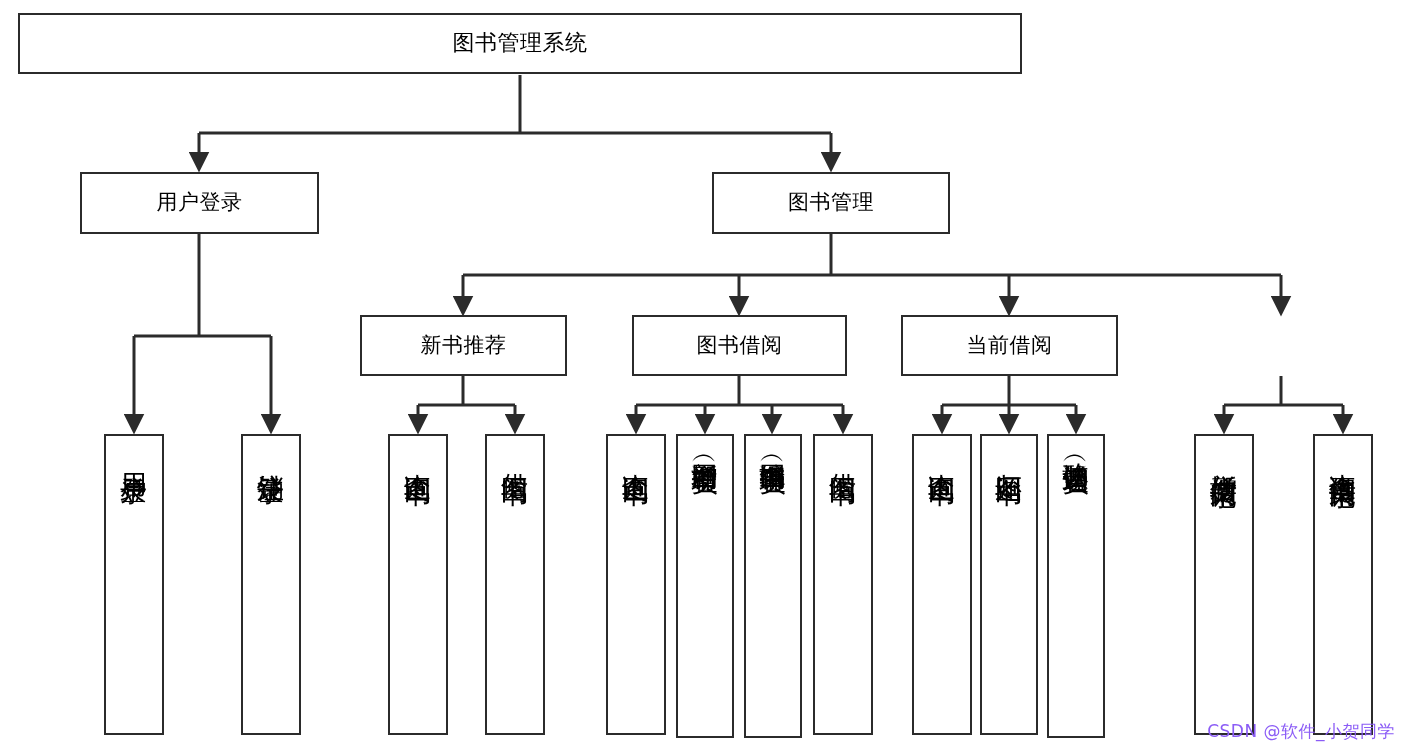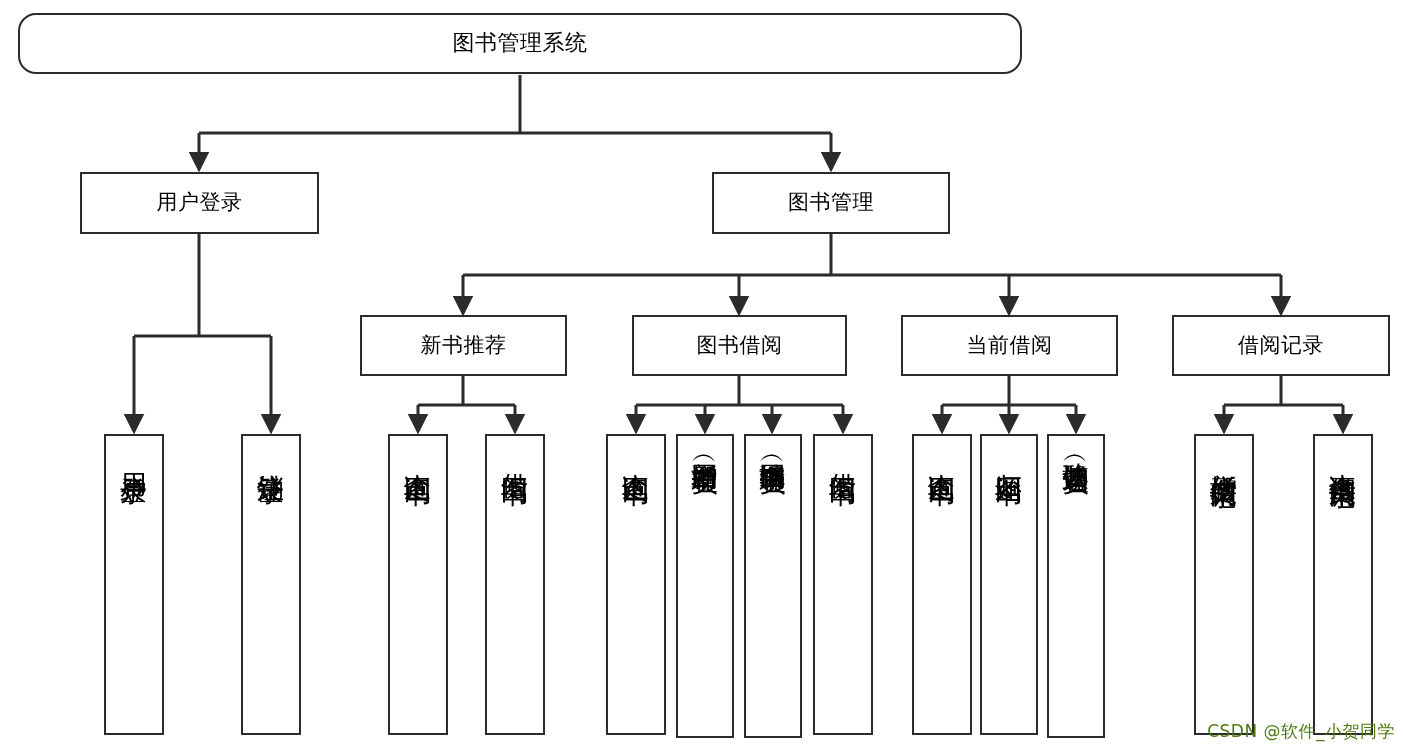--- a/index.html
+++ b/index.html
@@ -61,21 +61,21 @@
     font-size:26px;
     letter-spacing:1px;
   }
   .node.vert.tall{ padding-top:6px; }
 
   #watermark{
     position:absolute;
     right:10px;
     bottom:4px;
     font-size:17px;
-    color:#4d7c0f;
+    color:#8b5cf6;
     letter-spacing:0.5px;
     z-index:3;
     white-space:nowrap;
   }
 </style>
 </head>
 <body>
 
 <div id="canvas">
 
@@ -122,43 +122,40 @@
       <path d="M 1009 405 L 1009 424" marker-end="url(#arrow)"></path>
       <path d="M 1076 405 L 1076 424" marker-end="url(#arrow)"></path>
 
       <path d="M 1281 376 L 1281 405"></path>
       <path d="M 1224 405 L 1343 405"></path>
       <path d="M 1224 405 L 1224 424" marker-end="url(#arrow)"></path>
       <path d="M 1343 405 L 1343 424" marker-end="url(#arrow)"></path>
     </g>
   </svg>
 
-  <div class="node horiz root" style="left:18px;top:13px;width:1004px;height:61px;border-radius:18px;">
+  <div class="node horiz root" style="left:18px;top:13px;width:1004px;height:61px;">
     <span class="lbl">图书管理系统</span>
   </div>
 
   <div class="node horiz" style="left:80px;top:172px;width:239px;height:62px;">
     <span class="lbl">用户登录</span>
   </div>
   <div class="node horiz" style="left:360px;top:315px;width:207px;height:61px;">
     <span class="lbl">新书推荐</span>
   </div>
 
   <div class="node horiz" style="left:712px;top:172px;width:238px;height:62px;">
     <span class="lbl">图书管理</span>
   </div>
   <div class="node horiz" style="left:901px;top:315px;width:217px;height:61px;">
     <span class="lbl">当前借阅</span>
   </div>
   <div class="node horiz" style="left:632px;top:315px;width:215px;height:61px;">
     <span class="lbl">图书借阅</span>
   </div>
-  <div class="node horiz" style="left:1172px;top:315px;width:218px;height:61px;">
-    <span class="lbl">借阅记录</span>
-  </div>
 
   <div class="node vert" style="left:104px;top:434px;width:60px;height:301px;">
     <span class="lbl">用户登录</span>
   </div>
   <div class="node vert" style="left:241px;top:434px;width:60px;height:301px;">
     <span class="lbl">注销登录</span>
   </div>
 
   <div class="node vert" style="left:388px;top:434px;width:60px;height:301px;">
     <span class="lbl">查询图书</span>

